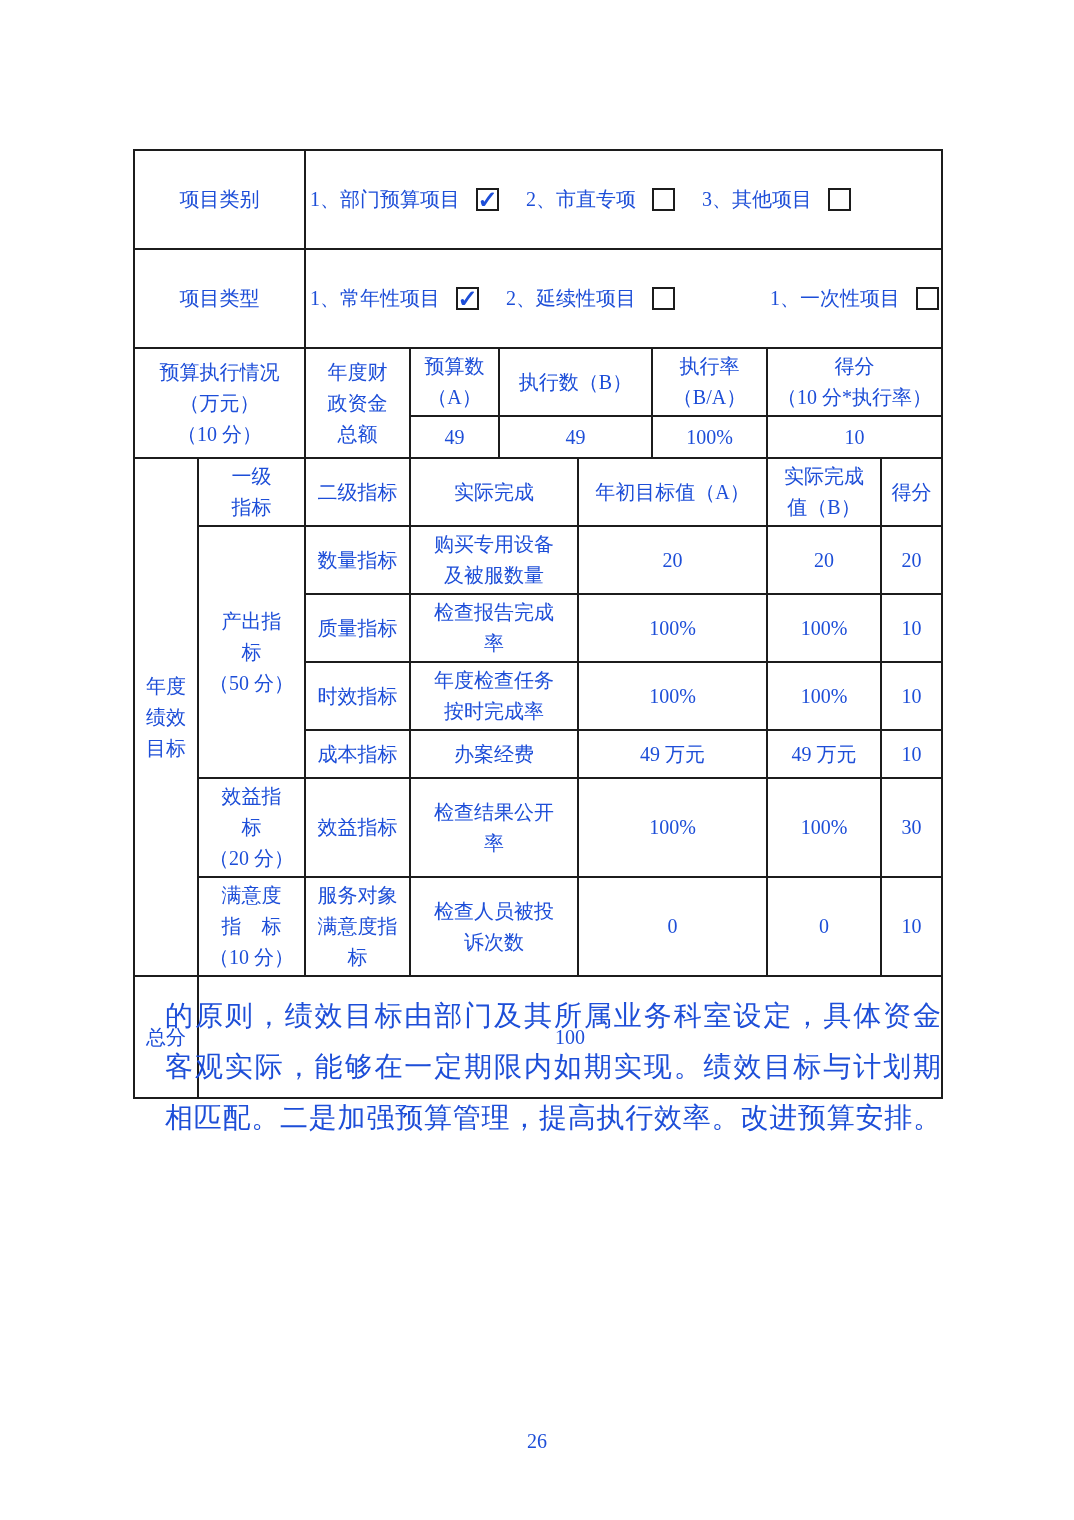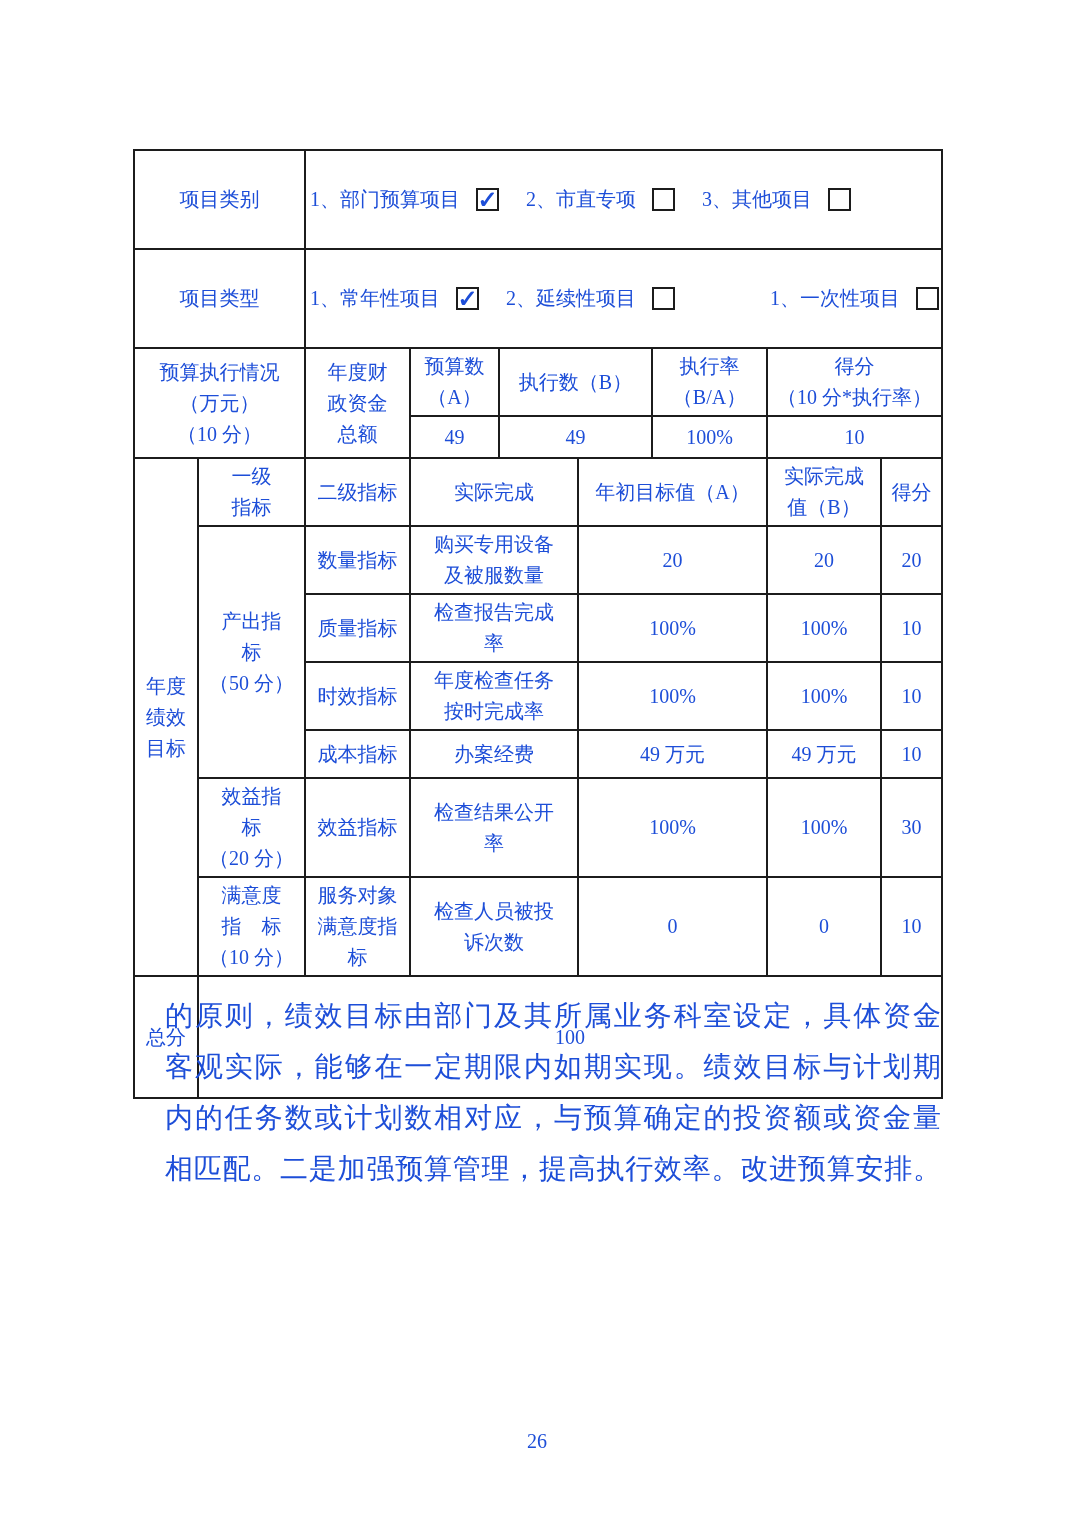--- a/index.html
+++ b/index.html
@@ -238,19 +238,18 @@
       <tr style="height:122px">
         <td>总分</td>
         <td colspan="8">100</td>
       </tr>
     </tbody>
   </table>
 
   <div class="text-block">
     <div class="body-line">的原则，绩效目标由部门及其所属业务科室设定，具体资金</div>
     <div class="body-line">客观实际，能够在一定期限内如期实现。绩效目标与计划期</div>
-    <div class="body-line">内的任务数或计划数相对应，与预算确定的投资额或资金量</div>
     <div class="body-line">相匹配。二是加强预算管理，提高执行效率。改进预算安排。</div>
   </div>
 
   <div class="page-number">26</div>
 
 </div>
 
 </body></html>

